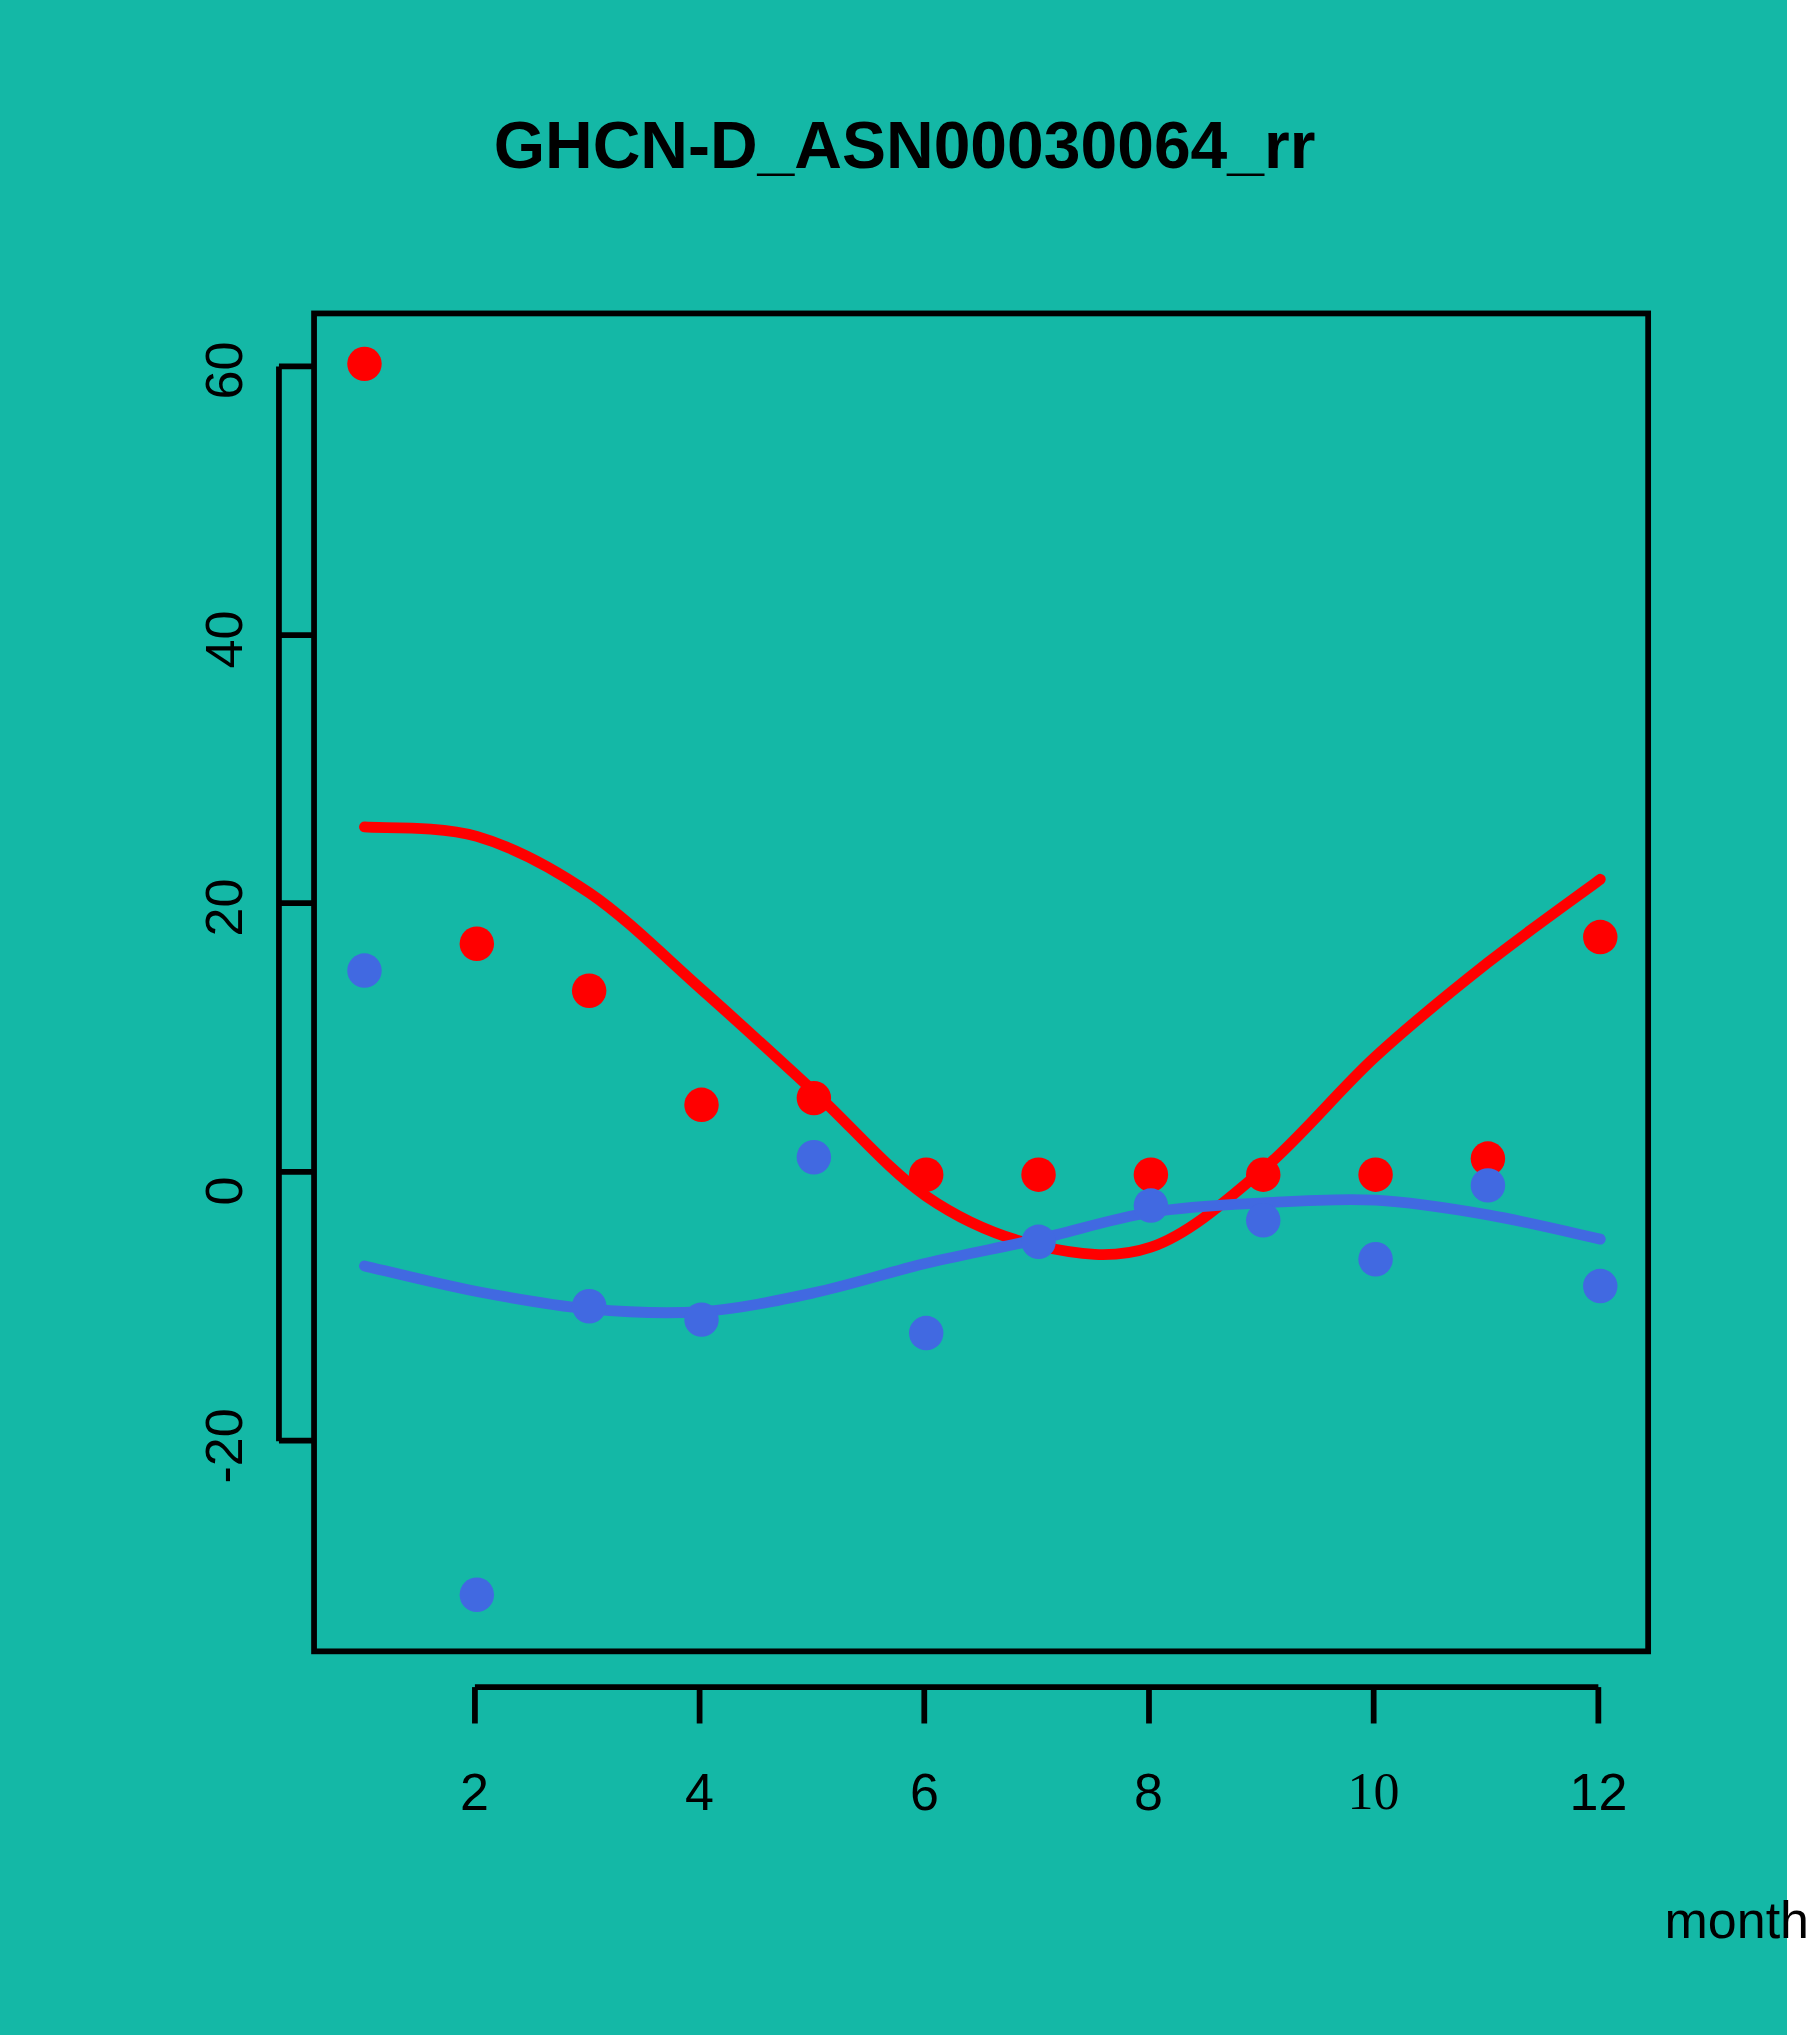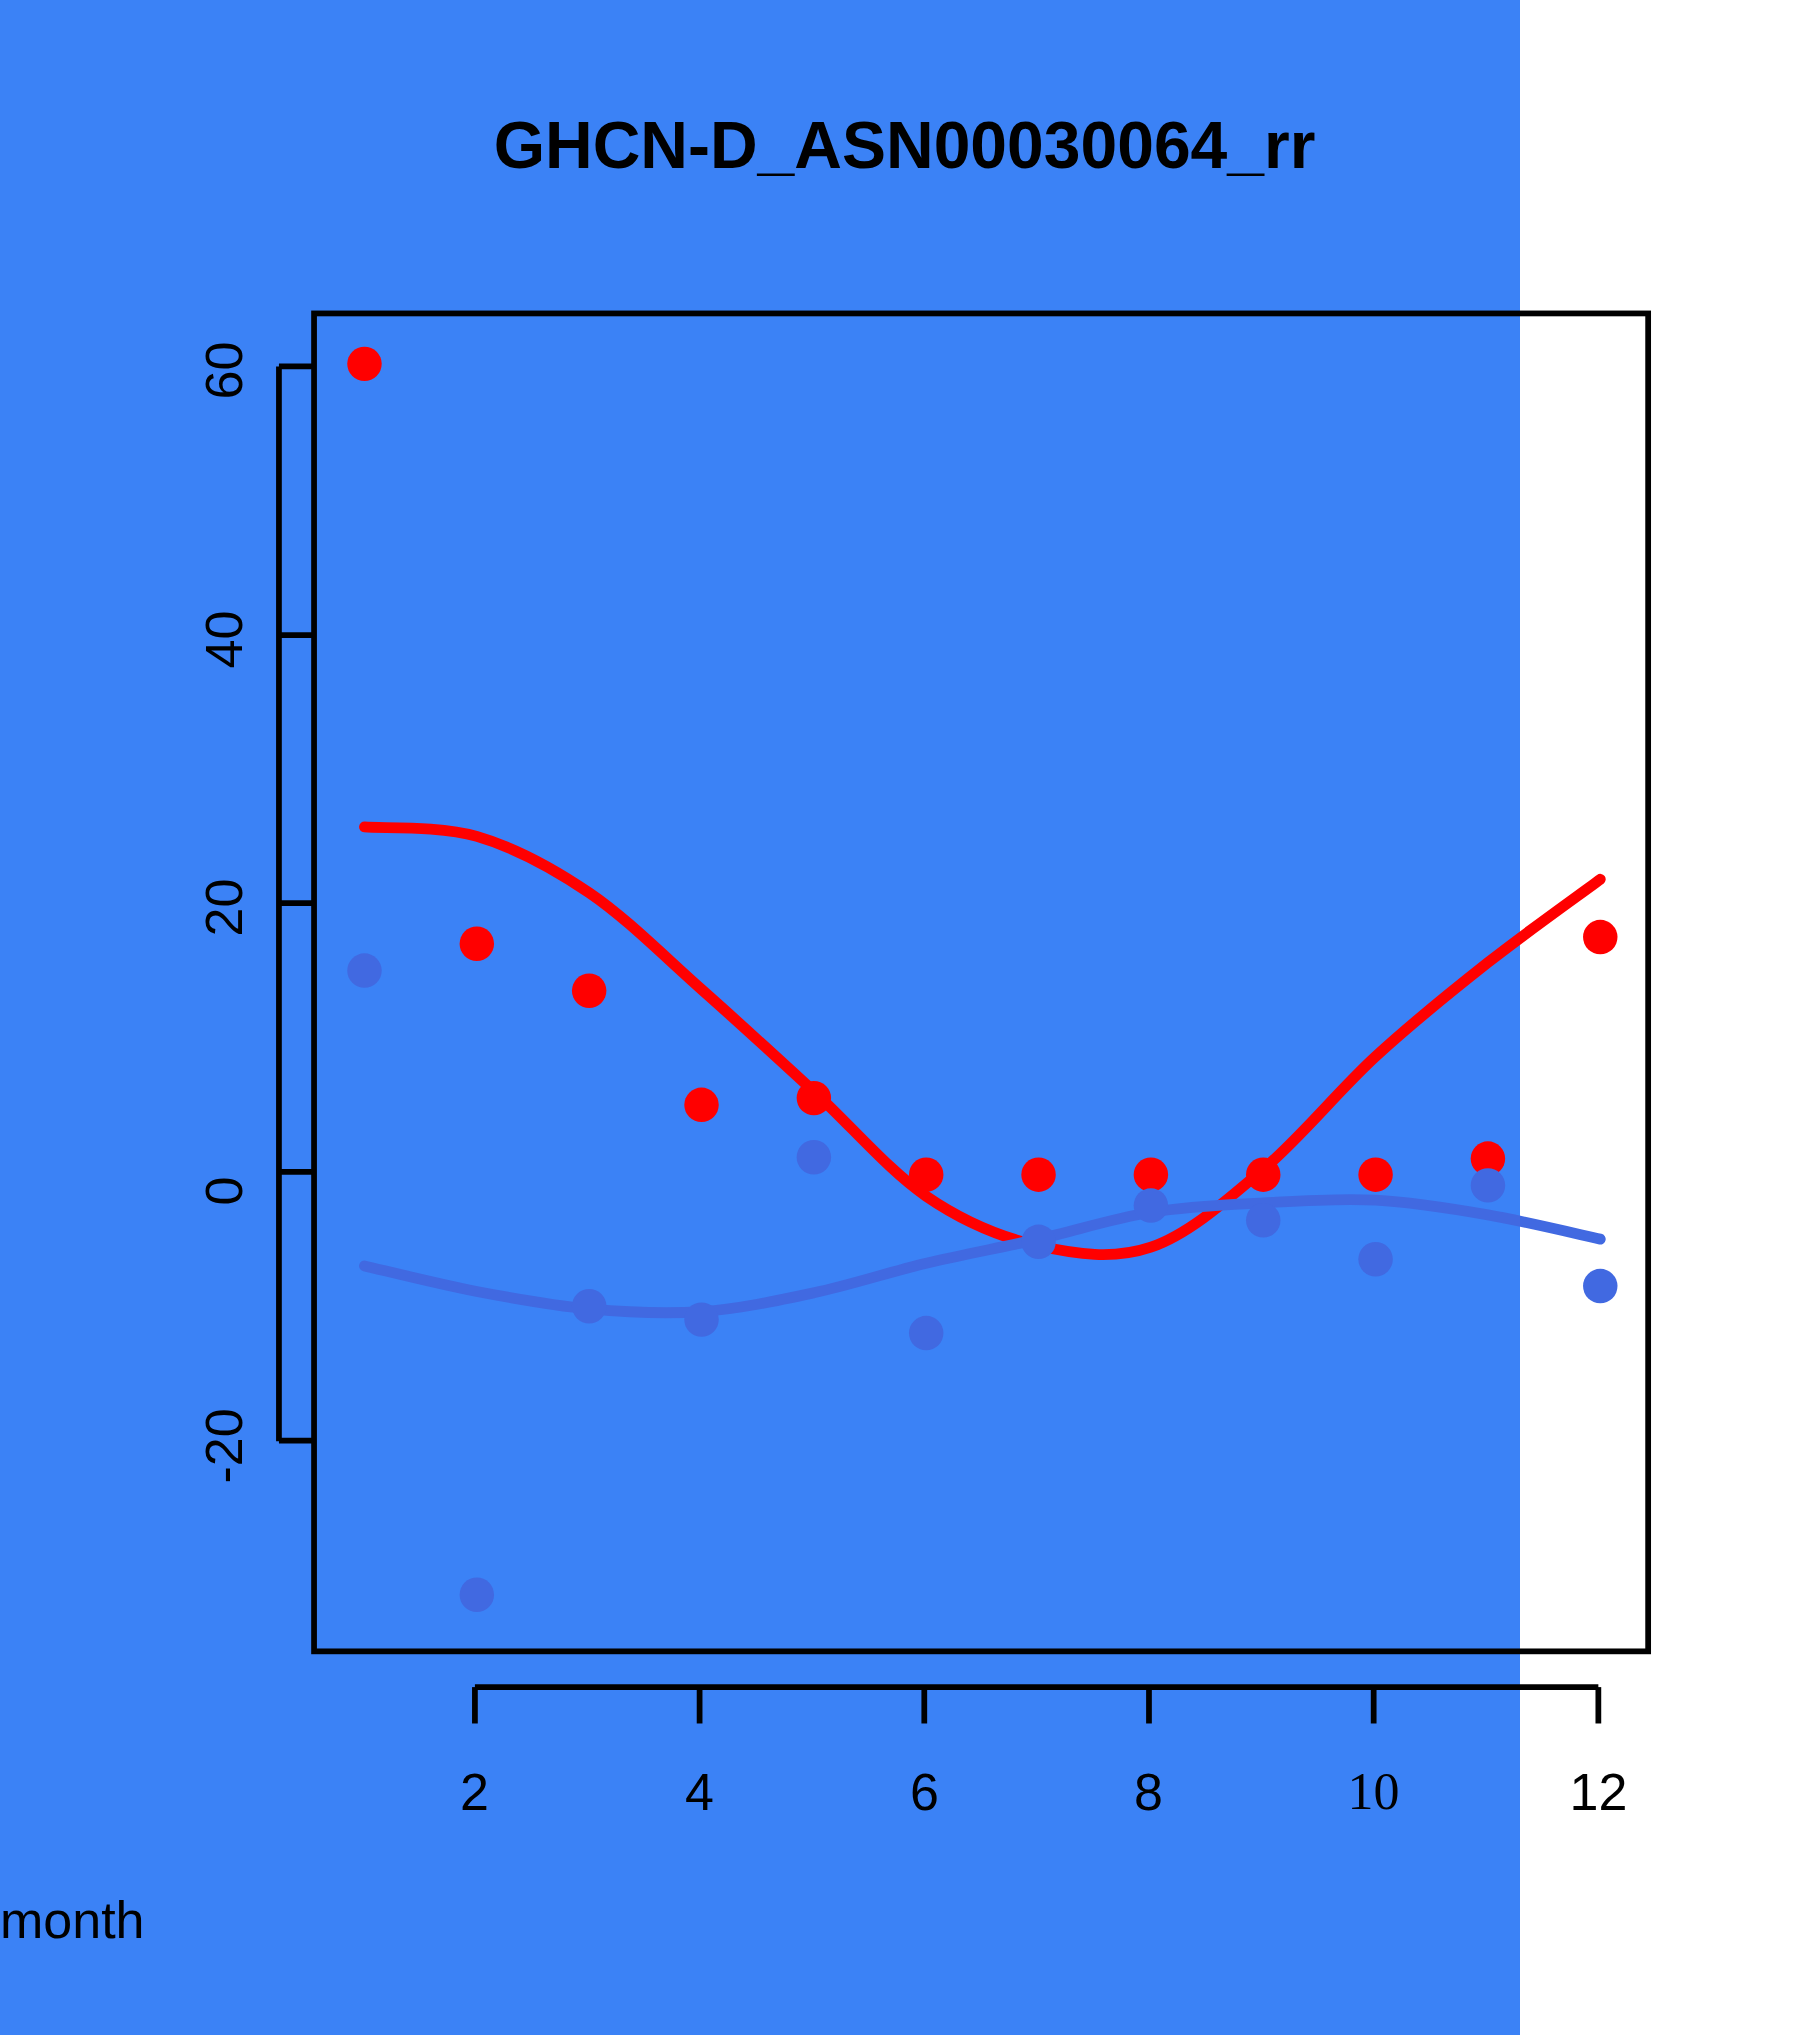--- a/index.html
+++ b/index.html
@@ -8,43 +8,43 @@
     background: #ffffff;
   }
   body {
     width: 1809px;
     height: 2035px;
     font-family: "Liberation Sans", sans-serif;
     overflow: hidden;
   }
   #plot-root {
     position: relative;
-    width: 1520px;
+    width: 1787px;
     height: 2035px;
-    background: #3b82f6;
+    background: #14b8a6;
   }
   #chart-title {
     position: absolute;
     top: 107px;
     left: 0;
     width: 1809px;
     text-align: center;
     font-family: "Liberation Sans", sans-serif;
     font-weight: bold;
     font-size: 66px;
     letter-spacing: 0px;
     color: #000000;
     white-space: pre;
   }
   #xlabel {
     position: absolute;
     top: 1890px;
     left: 0;
     width: 1809px;
-    text-align: left;
+    text-align: right;
     font-family: "Liberation Sans", sans-serif;
     font-size: 52px;
     color: #000000;
   }
   #svg-layer {
     position: absolute;
     top: 0;
     left: 0;
   }
   .axis-tick-label-y {

